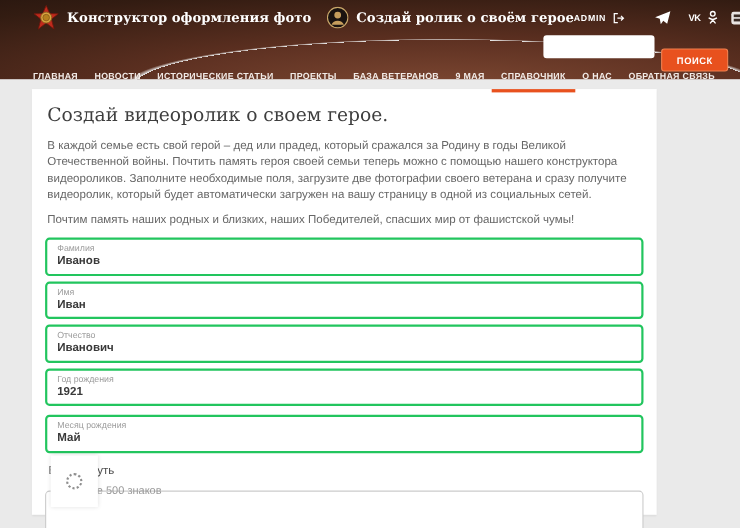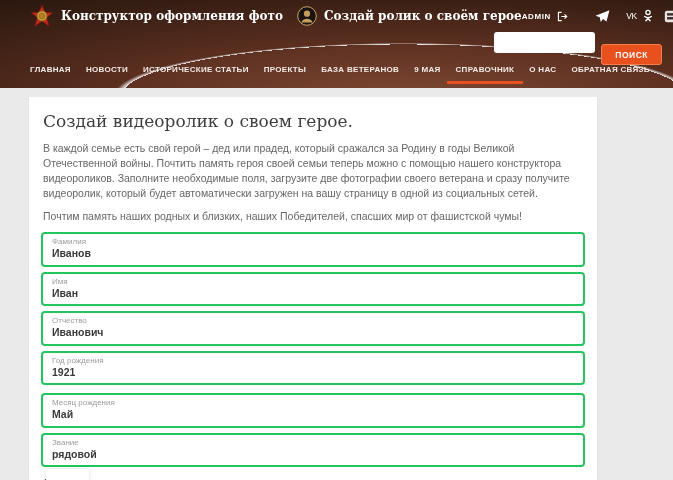--- a/index.html
+++ b/index.html
@@ -1,32 +1,32 @@
 <!DOCTYPE html>
 <html><head>
 <meta charset="utf-8">
 <style>
   * { margin:0; padding:0; box-sizing:border-box; }
   html,body { width:673px; height:480px; overflow:hidden; }
   body { font-family:"Liberation Sans","DejaVu Sans",sans-serif; background:#eaeaea; }
 
   
   .header {
-    height:88px;
+    height:72px;
     background: radial-gradient(120% 170% at 60% 110%, #7d4832 0%, #5e3122 35%, #39201500 0%, #5b2f20 36%, #331c12 72%, #1e110c 100%);
   }
   .h-top { display:flex; align-items:center; height:30px; padding:2px 10px 0 30px; color:#fff; }
   .brand { display:flex; align-items:center; gap:7px; font-family:"DejaVu Serif","Liberation Serif",serif; font-weight:bold; font-size:12px; white-space:nowrap; cursor:pointer; }
   .brand2 { margin-left:14px; }
   .brand .logo { width:24px; height:24px; display:block; }
   .brand .avatar { width:20px; height:20px; display:block; }
   .admin { margin-left:auto; display:flex; align-items:center; gap:5px; font-size:8px; font-weight:bold; letter-spacing:0.6px; cursor:pointer; }
   .social { display:flex; align-items:center; gap:8px; margin-left:26px; margin-right:4px; }
   .s-icon { display:flex; align-items:center; justify-content:center; width:15px; height:15px; cursor:pointer; color:#fff; }
-  .vk-txt { font-size:8.5px; font-weight:normal; letter-spacing:-0.5px;margin-left:12px; }
+  .vk-txt { font-size:8.5px; font-weight:bold; letter-spacing:-0.5px;margin-left:12px; }
 
   .h-search { display:flex; justify-content:flex-end; align-items:center; gap:6px; height:25px; padding-right:11px; }
   .search-input { width:101px; height:21px; border:none; border-radius:3px; background:#fff; outline:none; padding:0 6px; font-size:10px; }
   .search-btn { height:21px; padding:0 13px; background:#e8511e; border:1px solid #f0804f; border-radius:3px; color:#fff; font-size:8.5px; font-weight:bold; letter-spacing:0.5px; cursor:pointer;margin-top:24px; }
 
   .nav { display:flex; align-items:stretch; height:29px; padding-left:30px; gap:15px; }
   .nav-item { position:relative; color:#f2ebe7; font-size:8px; font-weight:bold; letter-spacing:0.3px; display:flex; align-items:center; white-space:nowrap; cursor:pointer;text-align:center; }
   .nav-item.active::after { content:""; position:absolute; left:-9px; right:-9px; bottom:0; height:3px; background:#e8511e; }
 
   
@@ -145,24 +145,20 @@
       <div class="field">
         <div class="flbl">Год рождения</div>
         <div class="fval">1921</div>
       </div>
       <div class="field">
         <div class="flbl">Месяц рождения</div>
         <div class="fval">Май</div>
       </div>
     </div>
 
-    <div class="field">
-      <div class="flbl">Звание</div>
-      <div class="fval">рядовой</div>
-    </div>
 
     <div class="bp">
       <div class="bp-label">Боевой путь</div>
       <div class="ta-wrap">
         <textarea class="ta" style=""></textarea>
         <span class="ta-label">Не более 500 знаков</span>
 
       </div>
       <div class="spin-box">
         <div class="spinner"></div>

